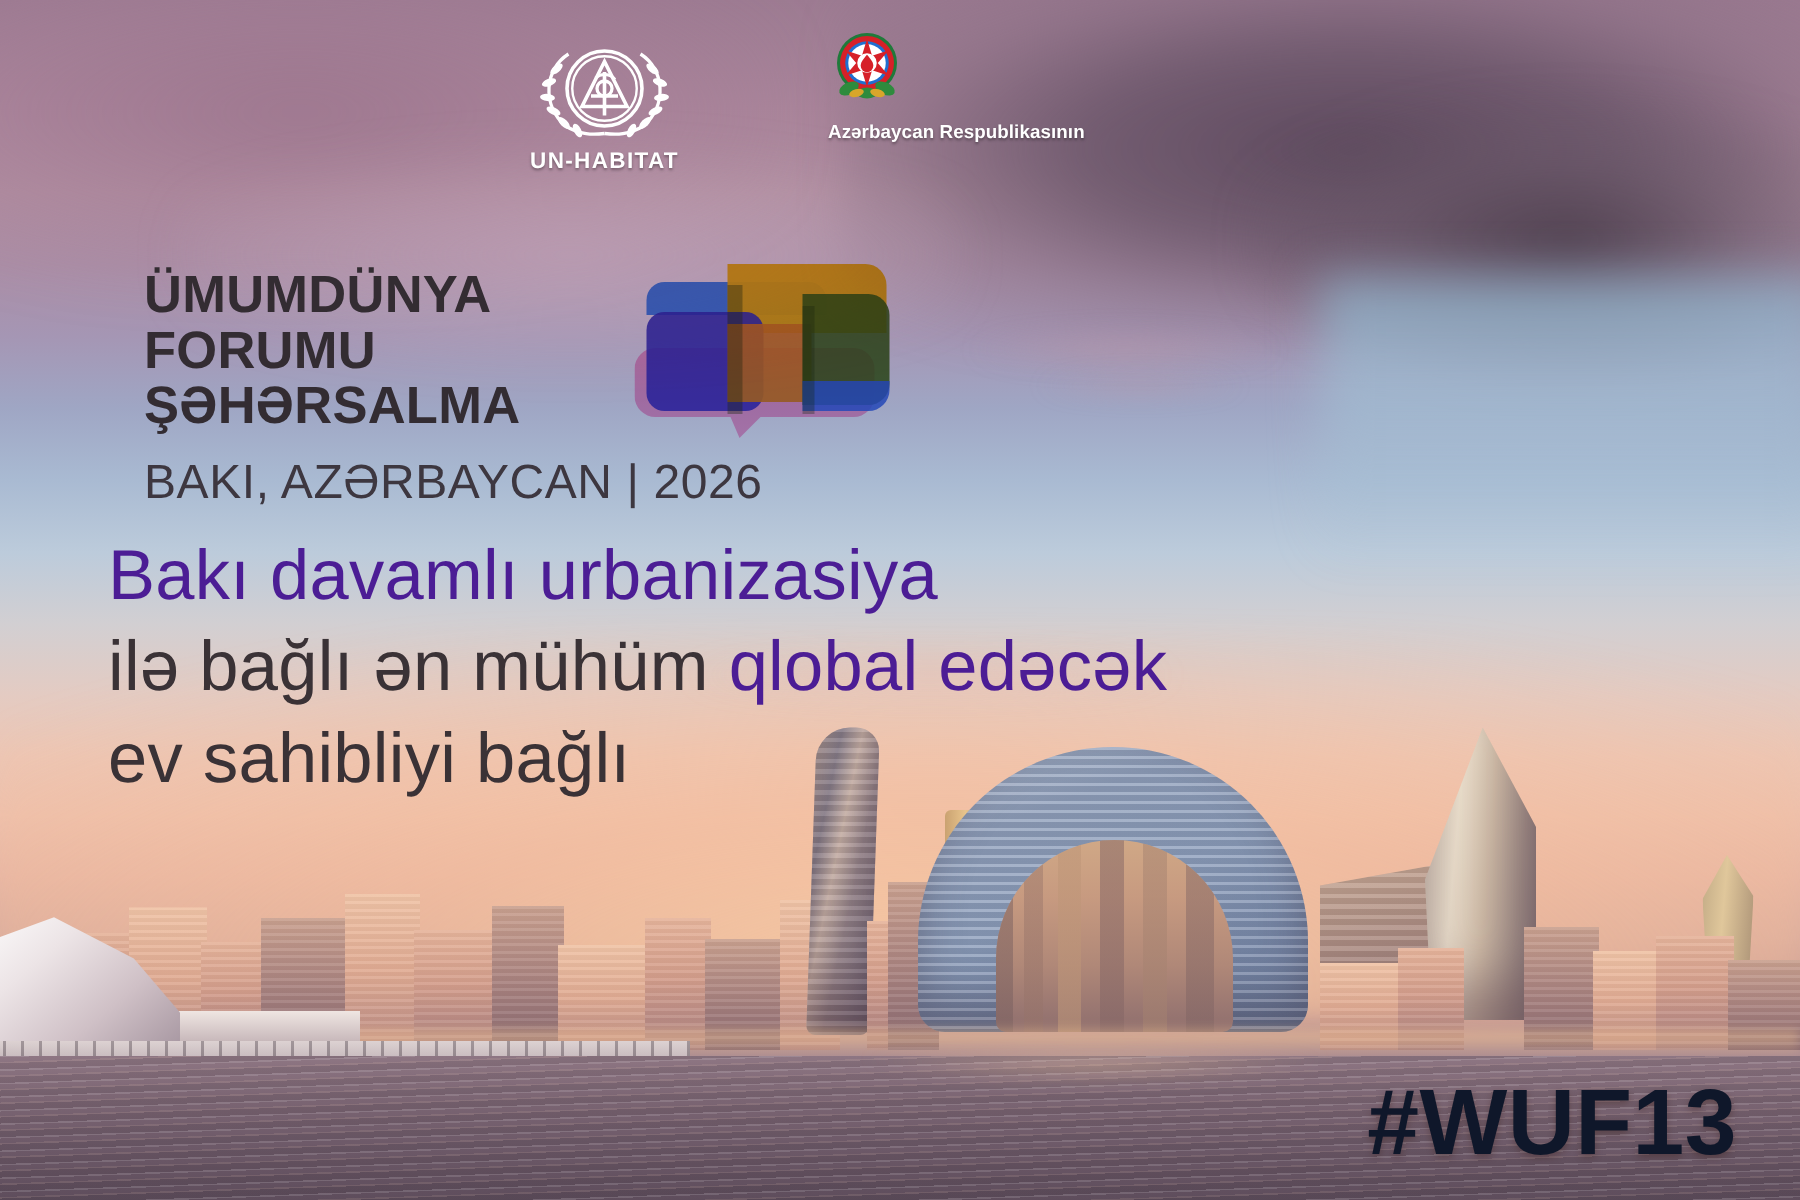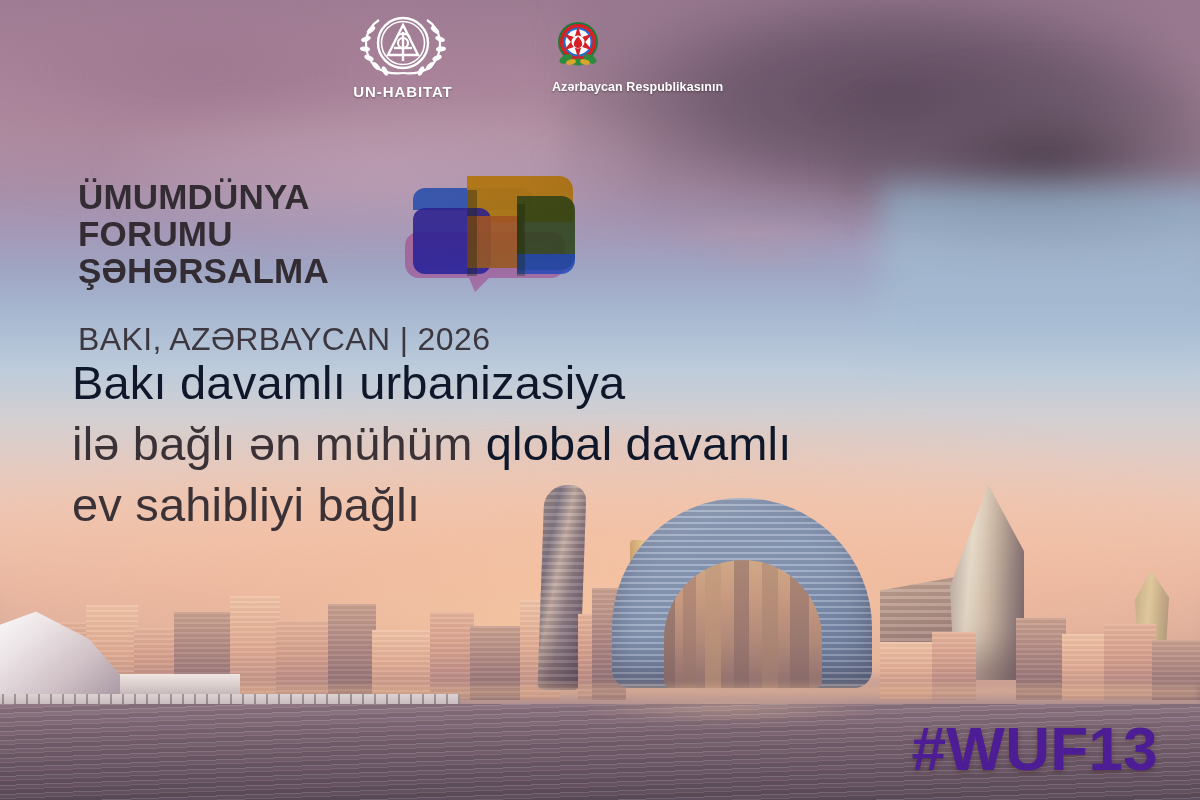--- a/index.html
+++ b/index.html
@@ -170,50 +170,50 @@
   }
   .water::after {
     content:""; position:absolute; left:520px; top:0; width:420px; height:40px;
     background:radial-gradient(ellipse 50% 60% at 50% 0%, rgba(255,210,160,.45), rgba(255,210,160,0) 75%);
     filter:blur(6px);
   }
 
   
   .header { position:absolute; left:0; top:0; width:1200px; height:130px; }
 
-  .unh { position:absolute; left:333px; top:10px; width:140px; text-align:center; }
+  .unh { position:absolute; left:333px; top:26px; width:140px; text-align:center; }
   .unh svg { display:block; margin:0 auto; }
   .unh-label { font-size:15px; font-weight:bold; color:#ffffff; letter-spacing:.06em;
     margin-top:3px; text-shadow:0 1px 2px rgba(0,0,0,.35); }
 
   .gov { position:absolute; left:552px; top:18px; width:330px; text-align:left; }
   .gov .emblem { display:block; margin:0 auto 5px; }
   .gov-line { font-size:12.5px; font-weight:bold; color:#ffffff; line-height:1.34;
     letter-spacing:.005em; text-shadow:0 1px 2px rgba(0,0,0,.38); white-space:nowrap; }
 
   
-  .brand { position:absolute; left:78px; top:178px; width:470px; }
+  .brand { position:absolute; left:96px; top:178px; width:470px; }
   .brand-title { font-size:35px; font-weight:bold; color:#332c32; line-height:1.06;
     letter-spacing:.005em; text-transform:uppercase; }
   .brand-title .ln { display:block; }
-  .brand-sub { margin-top:32px; font-size:32px; color:#3d3740; letter-spacing:.012em;
+  .brand-sub { margin-top:14px; font-size:32px; color:#3d3740; letter-spacing:.012em;
     font-weight:400; white-space:nowrap; }
 
   .wuf-logo { position:absolute; left:327px; top:-8px; width:180px; height:125px; }
 
   
   .headline { position:absolute; left:72px; top:352px; width:880px;
     font-size:47px; line-height:1.30; font-weight:400; color:#3a3236;
     letter-spacing:.004em; }
   .headline .l { display:block; white-space:nowrap; }
-  .hl-blue { color:#0f172a; }
+  .hl-blue { color:#4c1d95; }
 
   
   .hashtag { position:absolute; right:42px; bottom:16px;
-    font-size:62px; font-weight:bold; color:#4c1d95; letter-spacing:.005em;
+    font-size:62px; font-weight:bold; color:#0f172a; letter-spacing:.005em;
     text-shadow:0 2px 5px rgba(60,30,20,.35);text-align:center; }
 </style>
 </head>
 <body>
 
 <div class="poster">
 
   <div class="sky"></div>
   <div class="cloud-c"></div>
   <div class="cloud-a"></div>
@@ -375,21 +375,21 @@
         </g>
       </svg>
     </div>
   </div>
 
   <div class="headline">
     <span class="l">
       <span class="hl-blue">Bakı davamlı urbanizasiya</span>
     </span>
     <span class="l">
-      <span>ilə bağlı ən mühüm </span><span class="hl-blue">qlobal davamlı</span>
+      <span>ilə bağlı ən mühüm </span><span class="hl-blue">qlobal edəcək</span>
     </span>
     <span class="l">
       <span>ev sahibliyi bağlı</span>
     </span>
   </div>
 
   <div class="hashtag">#WUF13</div>
 
 </div>
 

